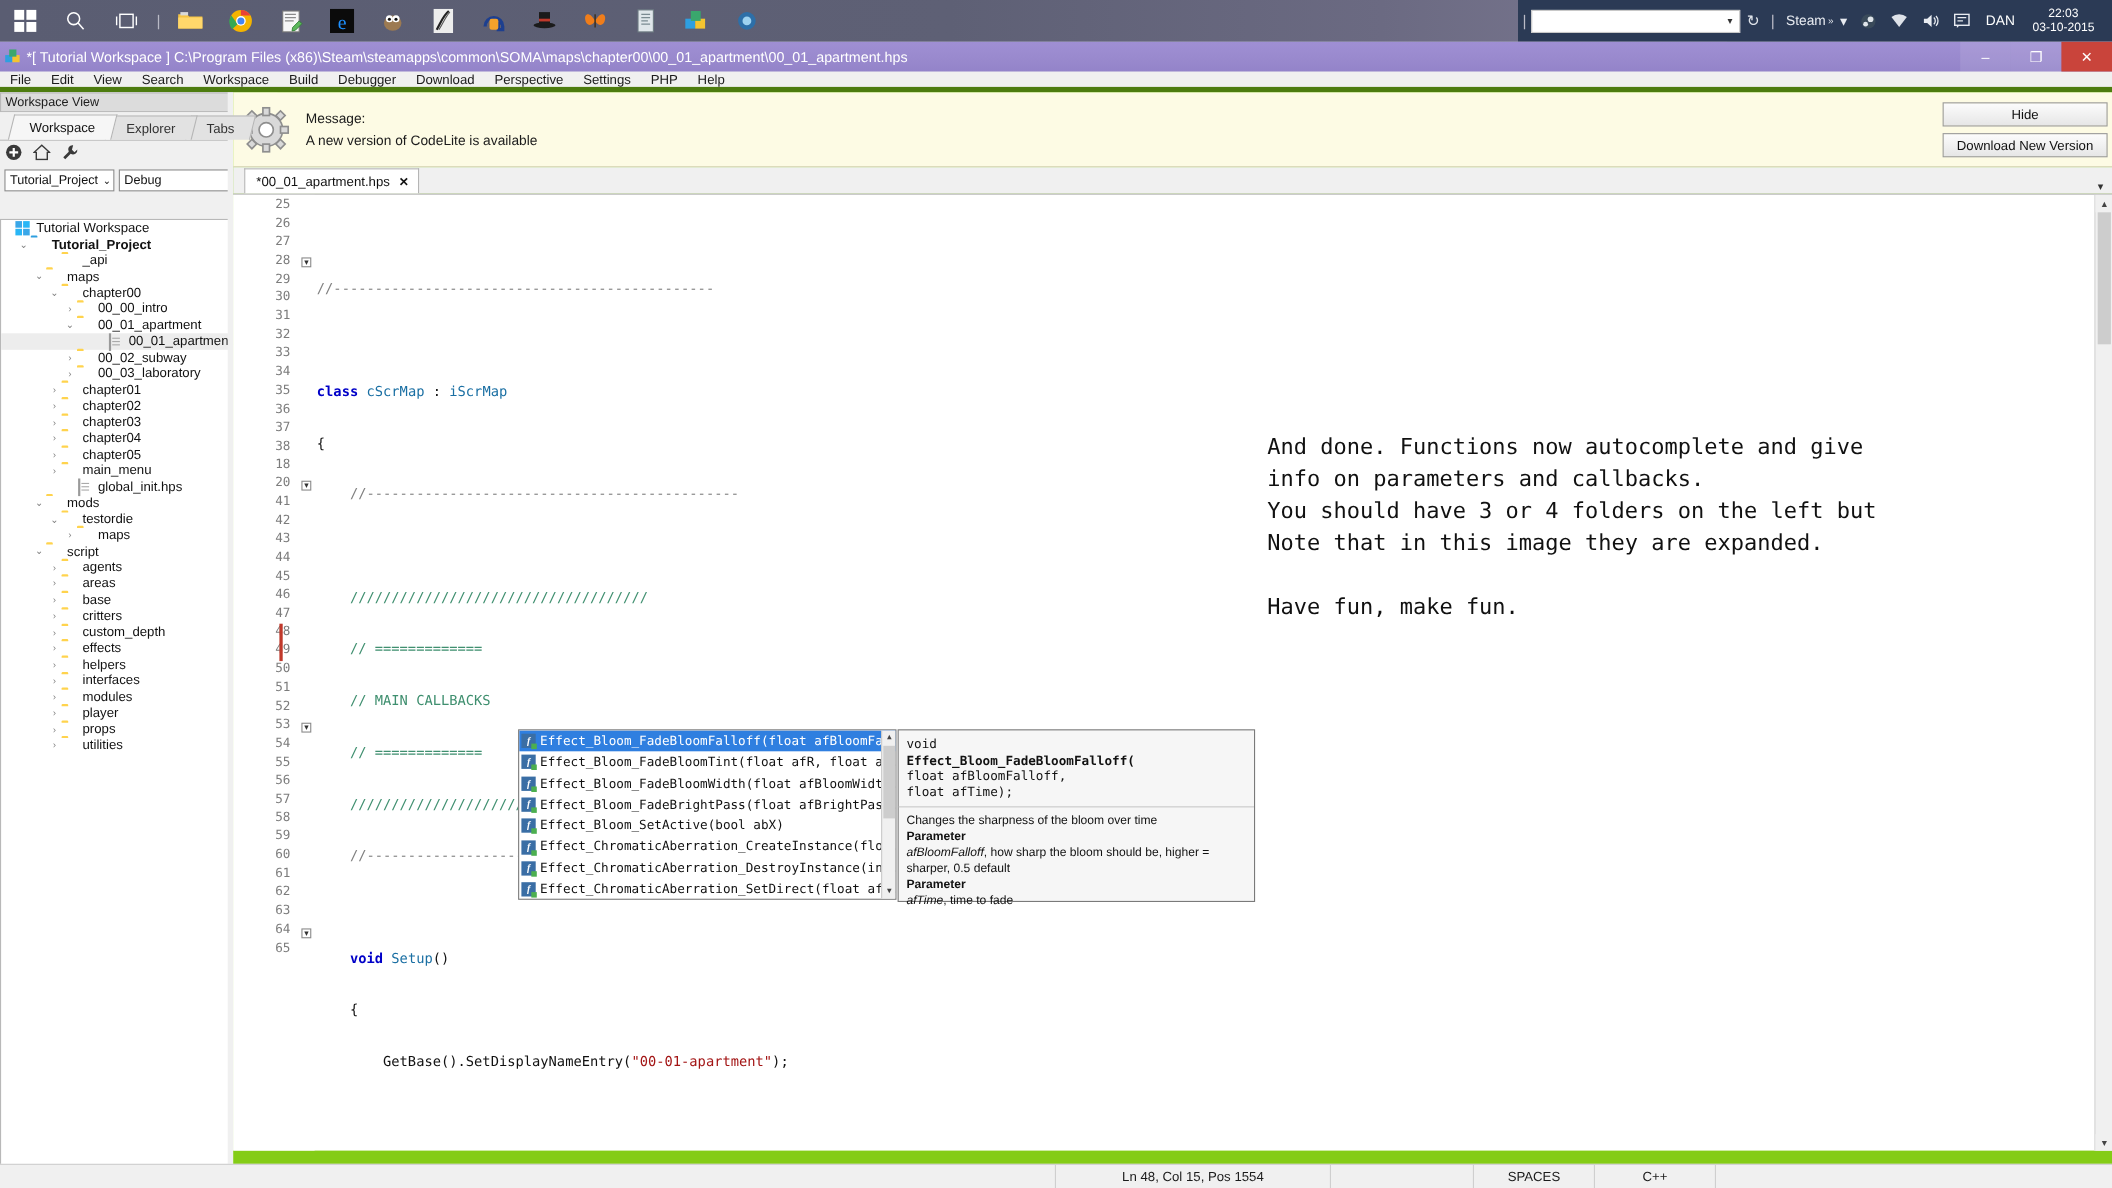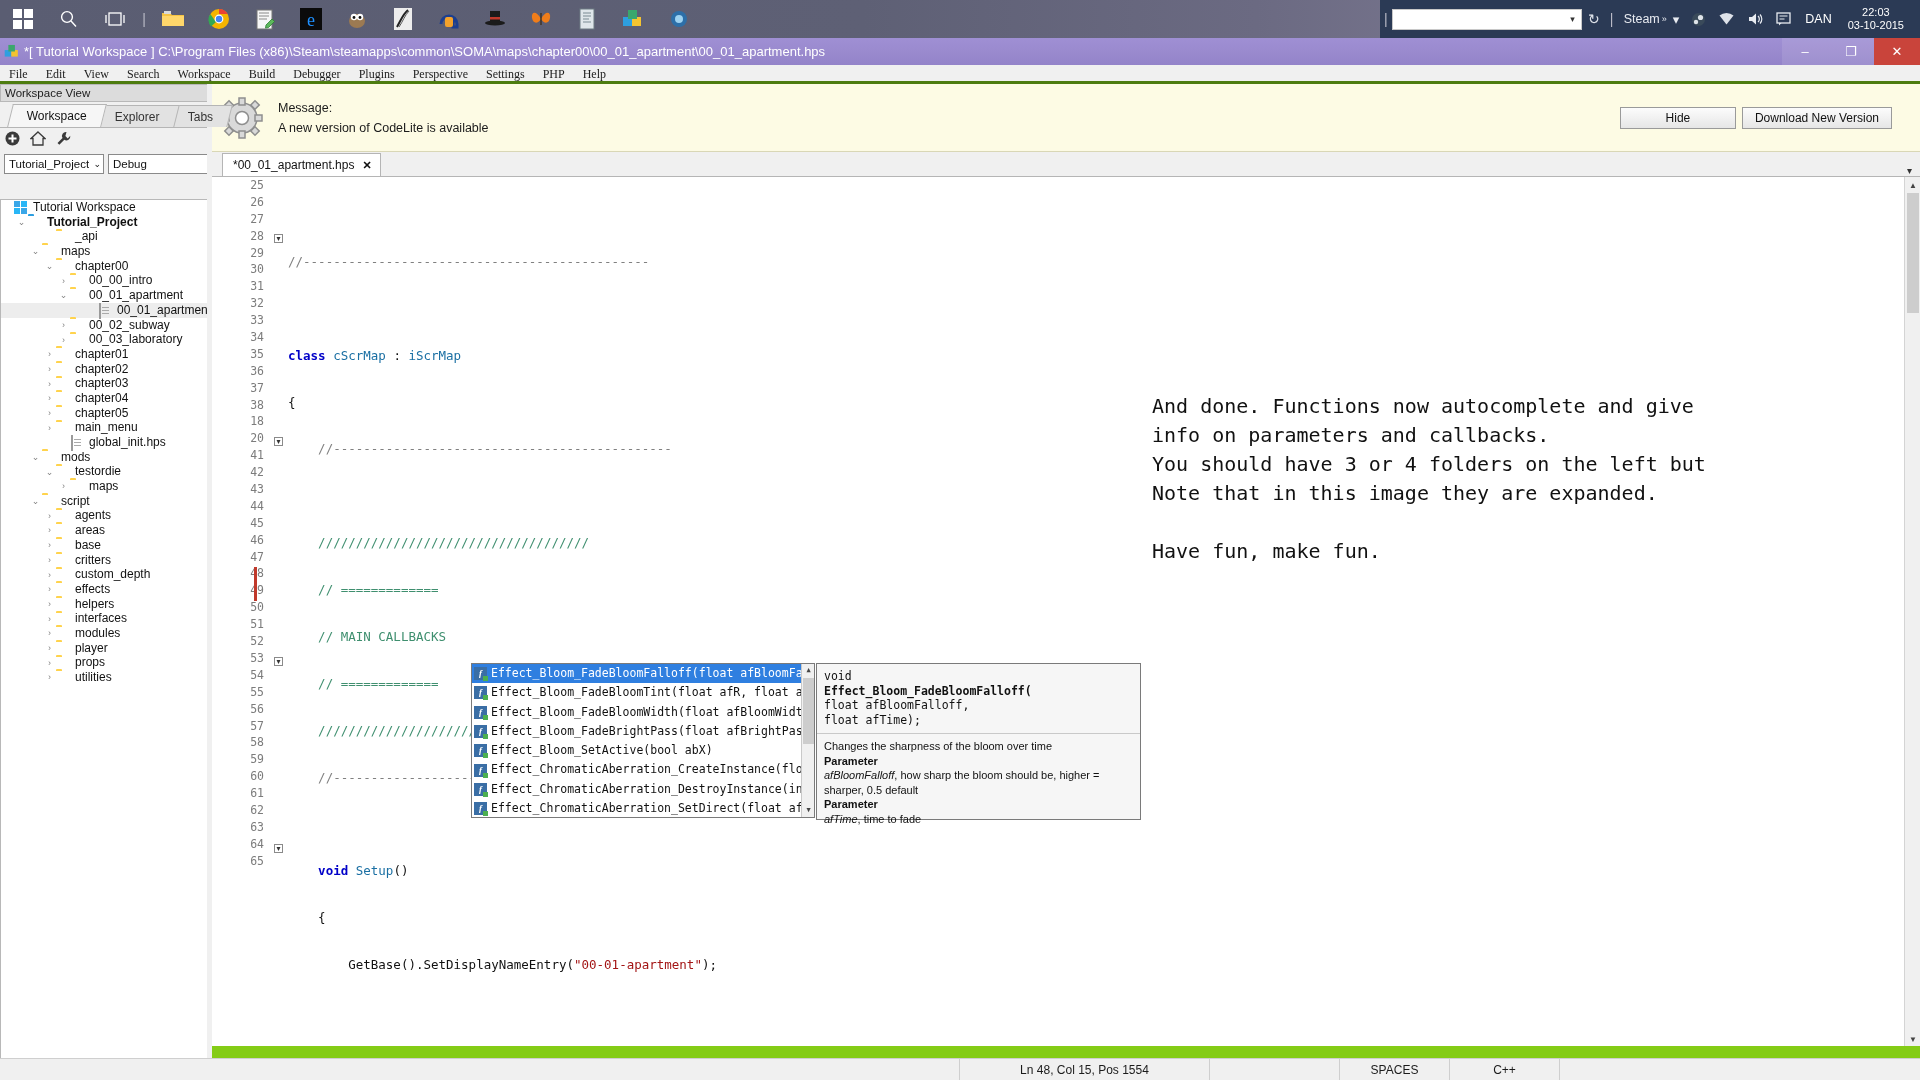--- a/index.html
+++ b/index.html
@@ -71,23 +71,22 @@
   .titlebar .tl-text { color: #ffffff; font-size: 13px; white-space: nowrap; overflow: hidden; }
   .win-btns { margin-left: auto; display: flex; height: 27px; }
   .win-btn {
     width: 46px; height: 27px; display: flex; align-items: center; justify-content: center;
     color: #ffffff; font-size: 13px;
   }
   .win-btn.close { background: #c9443b; }
   .win-btn:not(.close) { background: rgba(255,255,255,0.10); }
 
   .menubar {
-    height: 19px; background: #f0f0f0; display: flex; 
-    border-bottom: 3px solid #4d7c0f;
-    font-family: Liberation Serif, serif;
+    height: 19px; background: #f0f0f0; display: flex; align-items: center;
+    border-bottom: 5px solid #4d7c0f;
   }
   .menu-item { padding: 0 9px; font-size: 12px; color: #1b1b1b; line-height: 19px; }
 
   
   .body-split { position: absolute; left: 0; top: 46px; width: 1920px; height: 996px; }
 
   
   .sidebar { position: absolute; left: 0; top: 0; width: 252px; height: 1016px; background: #f0f0f0; }
   .panel-head {
     height: 18px; background: #dcdcdc; border: 1px solid #b8b8b8;
@@ -162,21 +161,21 @@
   
   .main { position: absolute; left: 212px; top: 0; width: 1861px; height: 996px; background: #84cc16; }
 
   .notice {
     position: absolute; left: 0; top: 0; width: 1708px; height: 68px;
     background: #fdfbe4; border-bottom: 1px solid #d9d7b6;
     display: flex; align-items: center; padding-left: 8px;
   }
   .notice-ico { width: 44px; height: 44px; flex: none; margin-right: 14px; }
   .notice-txt { font-size: 12.5px; color: #1b1b1b; line-height: 20px; }
-  .notice-btns { margin-left: auto; display: flex; gap: 6px; padding-right: 28px; }
+  .notice-btns { margin-left: auto; display: flex; flex-direction: column; gap: 6px; padding-right: 4px; }
   .nbtn {
     height: 22px; min-width: 116px; padding: 0 12px;
     background: linear-gradient(to bottom,#fcfcfc,#e6e6e6);
     border: 1px solid #9a9a9a; font-size: 12px; color: #111;
     display:flex; align-items:center; justify-content:center;
   }
 
   .etabs { position: absolute; left: 0; top: 68px; width: 1708px; height: 24px; background: #f0f0f0; display:flex; align-items:flex-end; }
   .etab {
     height: 23px; background: #ffffff; border: 1px solid #b5b5b5; border-bottom: none;
@@ -451,21 +450,21 @@
     </div>
 
     <div class="menubar">
       <span class="menu-item">File</span>
       <span class="menu-item">Edit</span>
       <span class="menu-item">View</span>
       <span class="menu-item">Search</span>
       <span class="menu-item">Workspace</span>
       <span class="menu-item">Build</span>
       <span class="menu-item">Debugger</span>
-      <span class="menu-item">Plugins</span>
+      <span class="menu-item">Download</span>
       <span class="menu-item">Perspective</span>
       <span class="menu-item">Settings</span>
       <span class="menu-item">PHP</span>
       <span class="menu-item">Help</span>
     </div>
 
     <div class="body-split">
 
       <div class="sidebar">
         <div class="panel-head">

